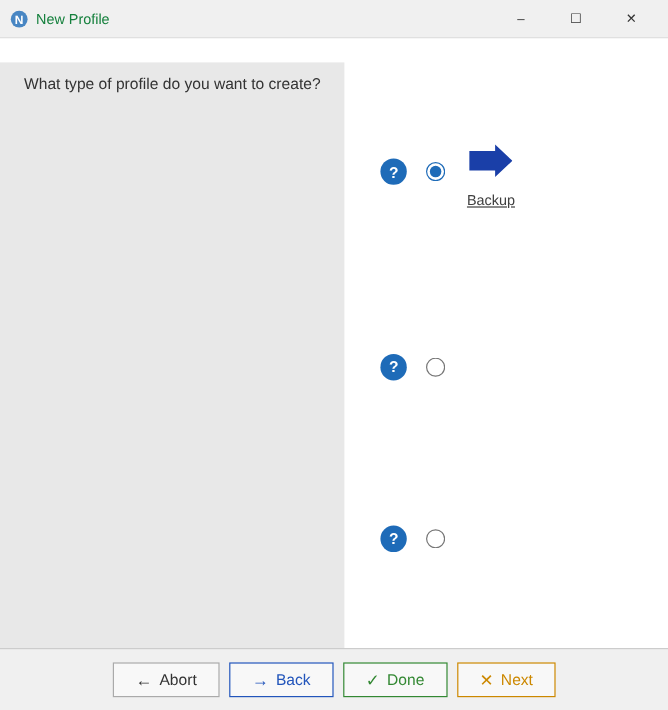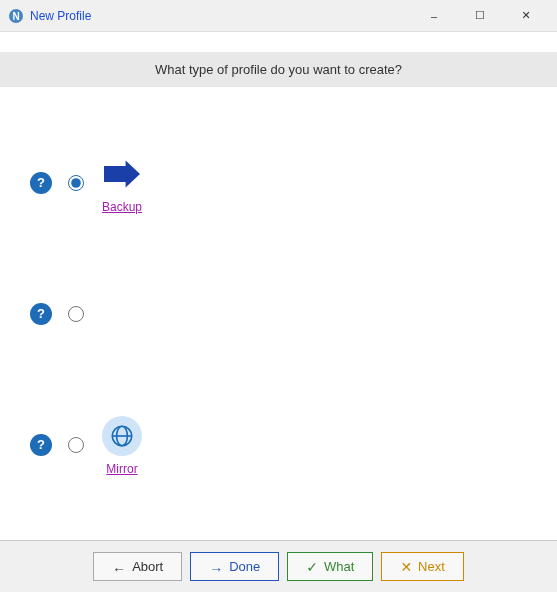--- a/index.html
+++ b/index.html
@@ -25,21 +25,21 @@
       flex-shrink: 0;
     }
     .titlebar-icon {
       width: 16px;
       height: 16px;
       margin-right: 6px;
       flex-shrink: 0;
     }
     .titlebar-title {
       font-size: 12px;
-      color: #1d4ed8;
+      color: #15803d;
       flex: 1;
     }
     .titlebar-controls {
       display: flex;
       gap: 0;
     }
     .titlebar-btn {
       width: 46px;
       height: 32px;
       border: none;
@@ -50,21 +50,21 @@
       justify-content: center;
       font-size: 11px;
       color: #333;
     }
 
     
     .main-content {
       flex: 1;
       background: #ffffff;
       display: flex;
-      flex-direction: column;
+      flex-direction: row;
       overflow: hidden;
     }
 
     
     .question-bar {
       background: #e8e8e8;
       padding: 10px 20px;
       text-align: center;
       font-size: 13px;
       color: #333;
@@ -122,21 +122,21 @@
     .option-icon {
       width: 44px;
       height: 44px;
       display: flex;
       align-items: center;
       justify-content: center;
     }
 
     .option-label {
       font-size: 12px;
-      color: #a21caf;
+      color: #404040;
       text-decoration: underline;
       text-underline-offset: 1px;
     }
 
     
     .arrow-icon {
       width: 36px;
       height: 30px;
     }
 
@@ -251,53 +251,40 @@
     </div>
 
     <div class="option-row">
       <button class="help-btn">?</button>
       <input type="radio" class="radio-btn" name="profile-type" style="">
     </div>
 
     <div class="option-row">
       <button class="help-btn">?</button>
       <input type="radio" class="radio-btn" name="profile-type" style="">
-      <div class="option-icon-label">
-        <div class="option-icon">
-          <div class="mirror-circle">
-            <svg viewBox="0 0 24 24" width="26" height="26">
-
-              <circle cx="12" cy="12" r="9" fill="none" stroke="#1a6bb8" stroke-width="1.5"></circle>
-              <ellipse cx="12" cy="12" rx="5" ry="9" fill="none" stroke="#1a6bb8" stroke-width="1.5"></ellipse>
-              <line x1="3" y1="12" x2="21" y2="12" stroke="#1a6bb8" stroke-width="1.5"></line>
-            </svg>
-          </div>
-        </div>
-        <span class="option-label">Mirror</span>
-      </div>
     </div>
 
   </div>
 </div>
 
 <div class="footer-bar">
 
   <button class="footer-btn back-btn">
     <span class="btn-icon">←</span>
     <span>Abort</span>
   </button>
 
   <button class="footer-btn next-btn">
     <span class="btn-icon">→</span>
-    <span>Done</span>
+    <span>Back</span>
   </button>
 
   <button class="footer-btn done-btn">
     <span class="btn-icon">✓</span>
-    <span>What</span>
+    <span>Done</span>
   </button>
 
   <button class="footer-btn abort-btn">
     <span class="btn-icon">✕</span>
     <span>Next</span>
   </button>
 
 </div>
 
 </body></html>

